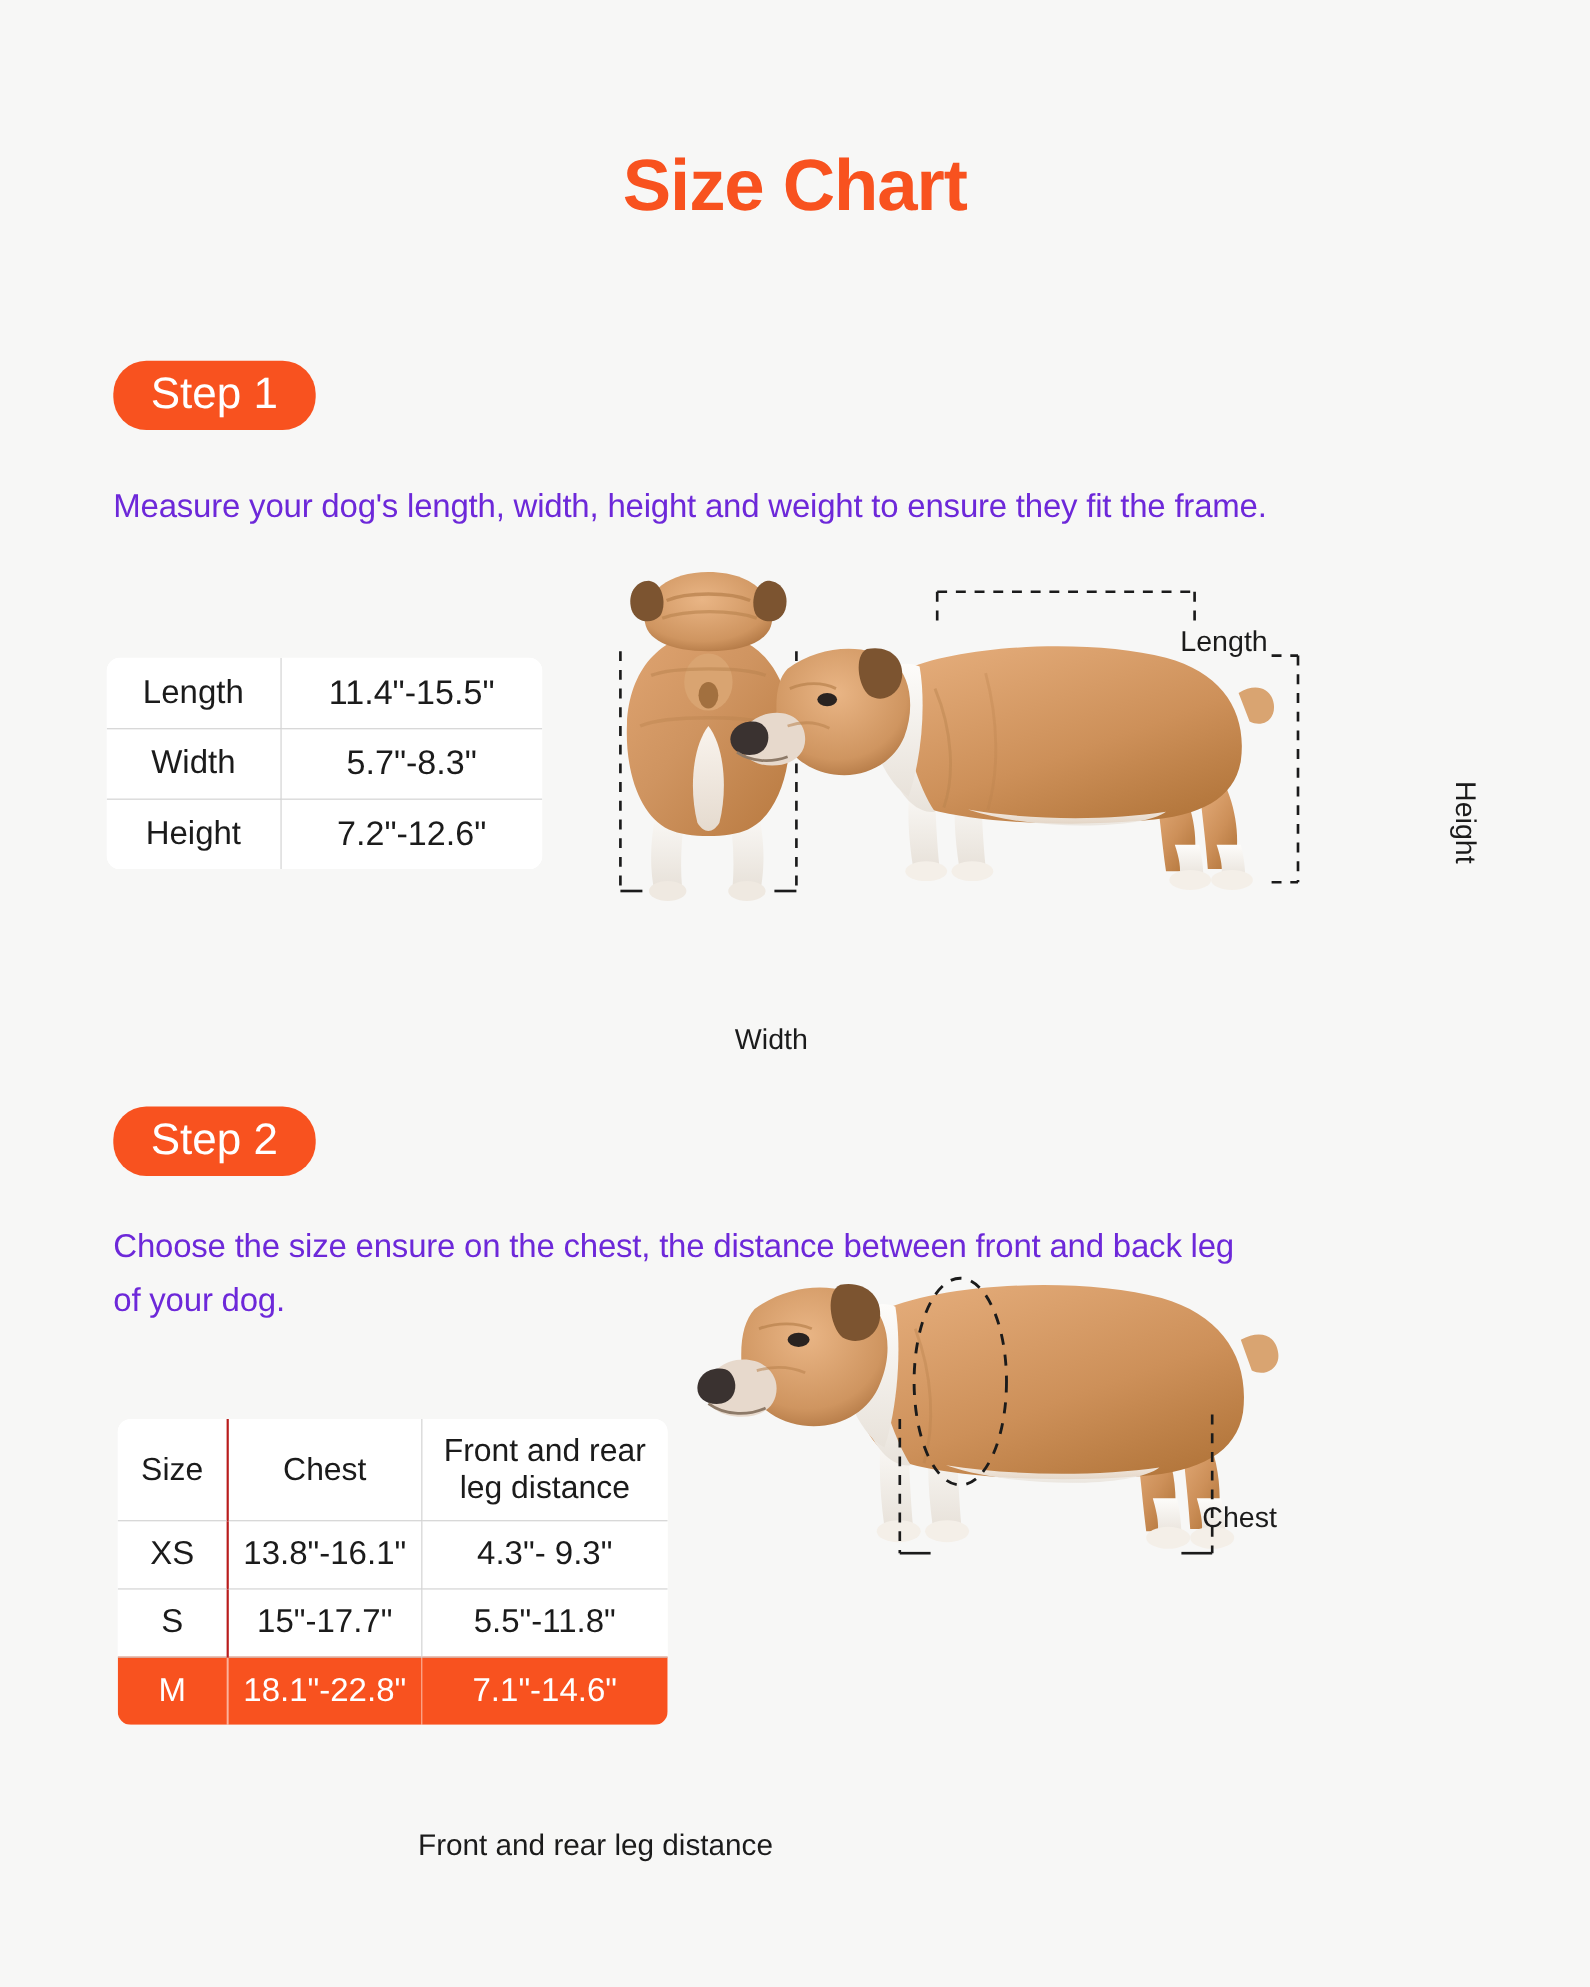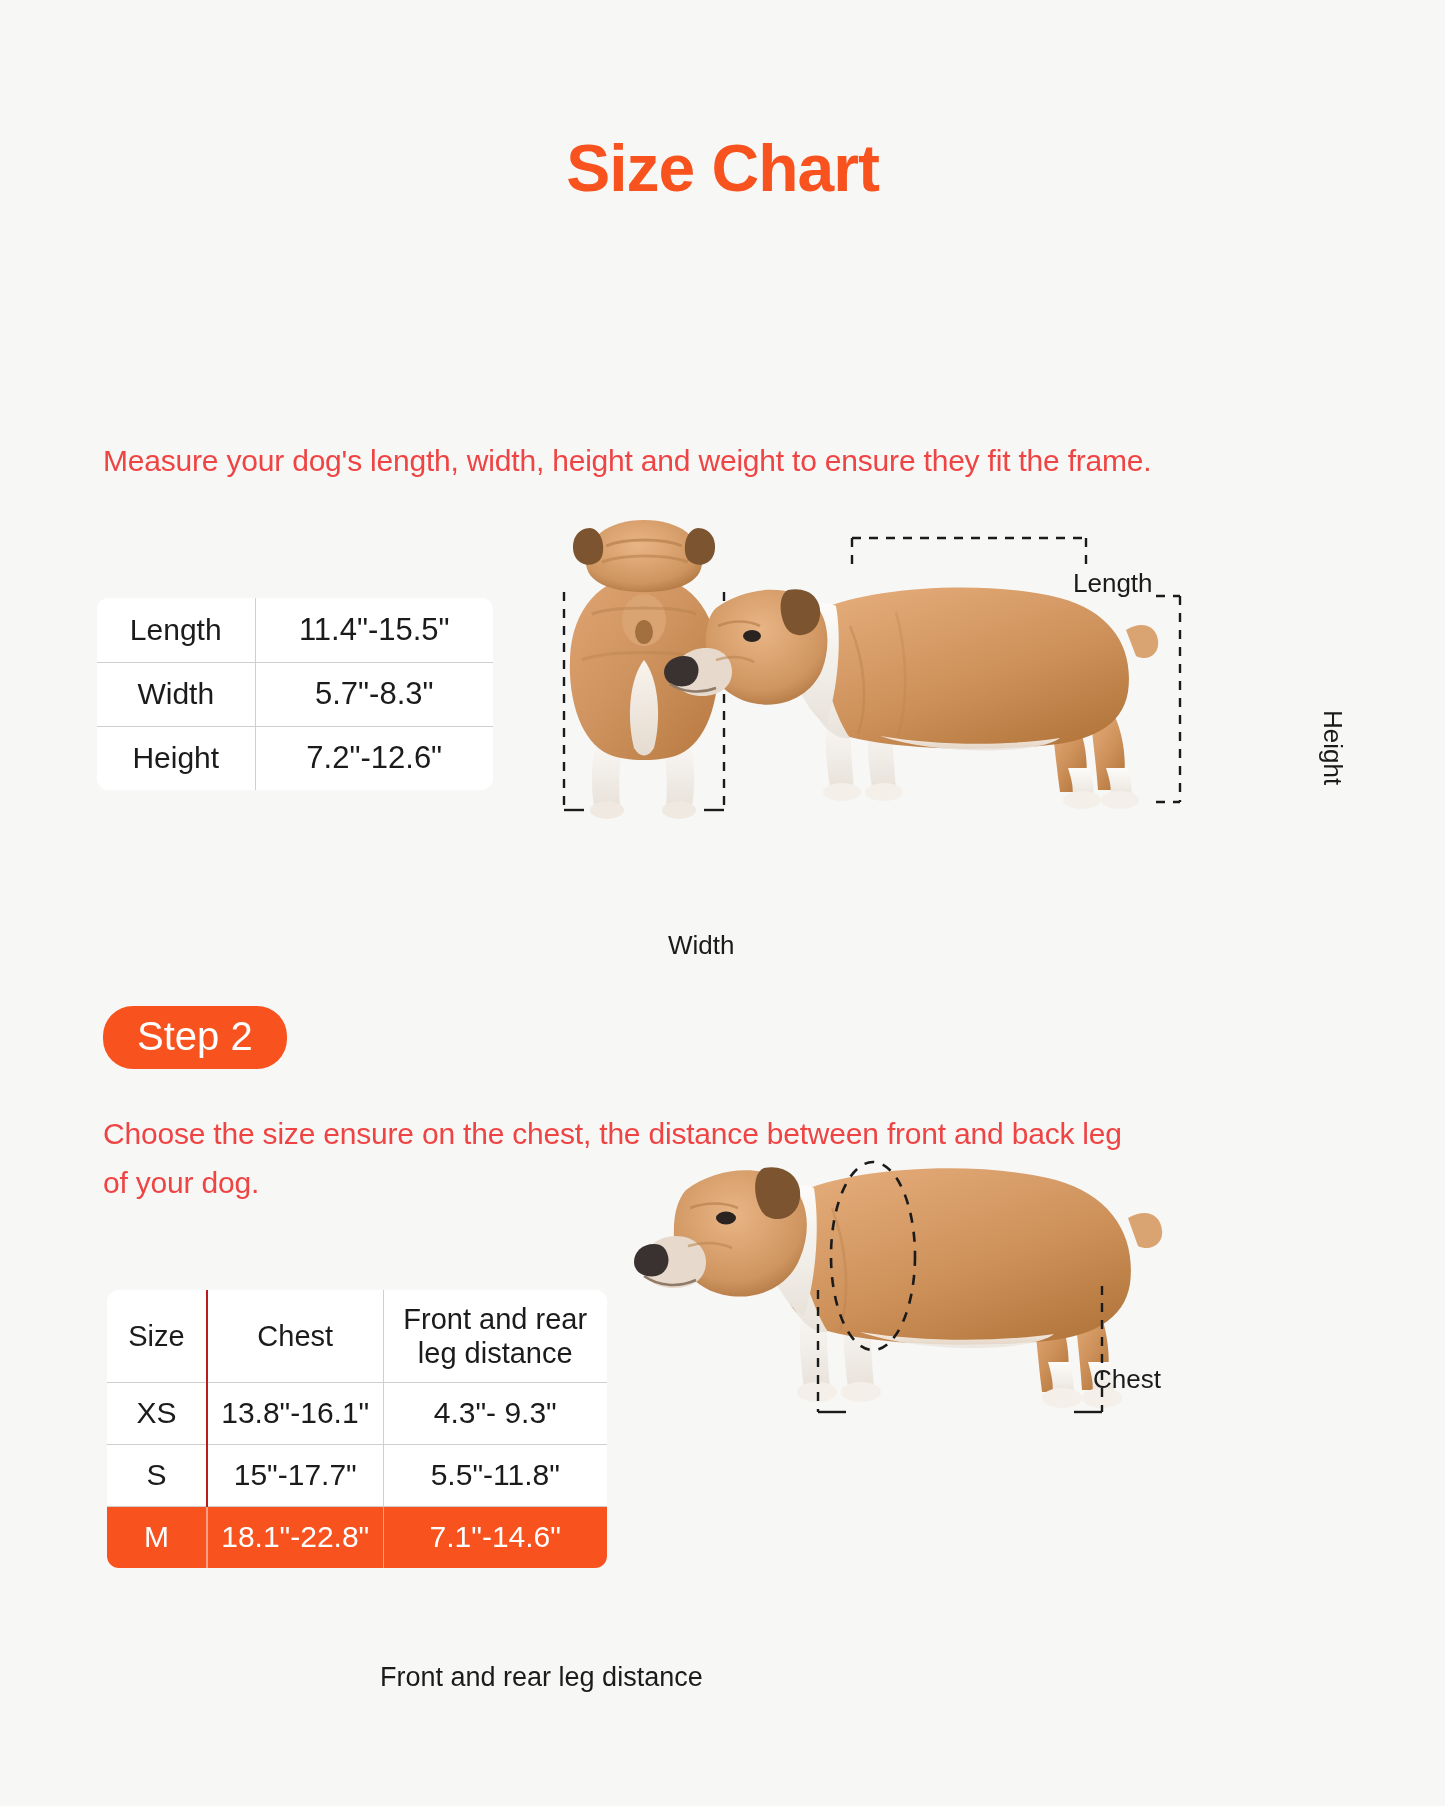--- a/index.html
+++ b/index.html
@@ -39,21 +39,21 @@
     line-height: 1;
   }
   #step1-badge { left: 103px; top: 328px; }
   #step2-badge { left: 103px; top: 1006px; }
 
   
   .step-text {
     position: absolute;
     font-size: 30px;
     line-height: 1.62;
-    color: #ef4444;
+    color: #6d28d9;
     letter-spacing: -0.2px;
   }
   #step1-text { left: 103px; top: 437px; width: 1150px; }
   #step2-text { left: 103px; top: 1110px; width: 1040px; }
 
   
   .tbl {
     position: absolute;
     border-collapse: collapse;
     background: #ffffff;
@@ -125,20 +125,21 @@
 
   svg { display: block; overflow: visible; }
 </style>
 </head>
 <body>
 
 <div class="page">
 
   <div class="title">Size Chart</div>
 
+  <div class="step-badge" id="step1-badge">Step 1</div>
   <div class="step-text" id="step1-text">Measure your dog's length, width, height and weight to ensure they fit the frame.</div>
 
   <table class="tbl" id="table-measurements">
     <tbody>
       <tr>
         <td class="k">Length</td>
         <td class="v">11.4"-15.5"</td>
       </tr>
       <tr>
         <td class="k">Width</td>

